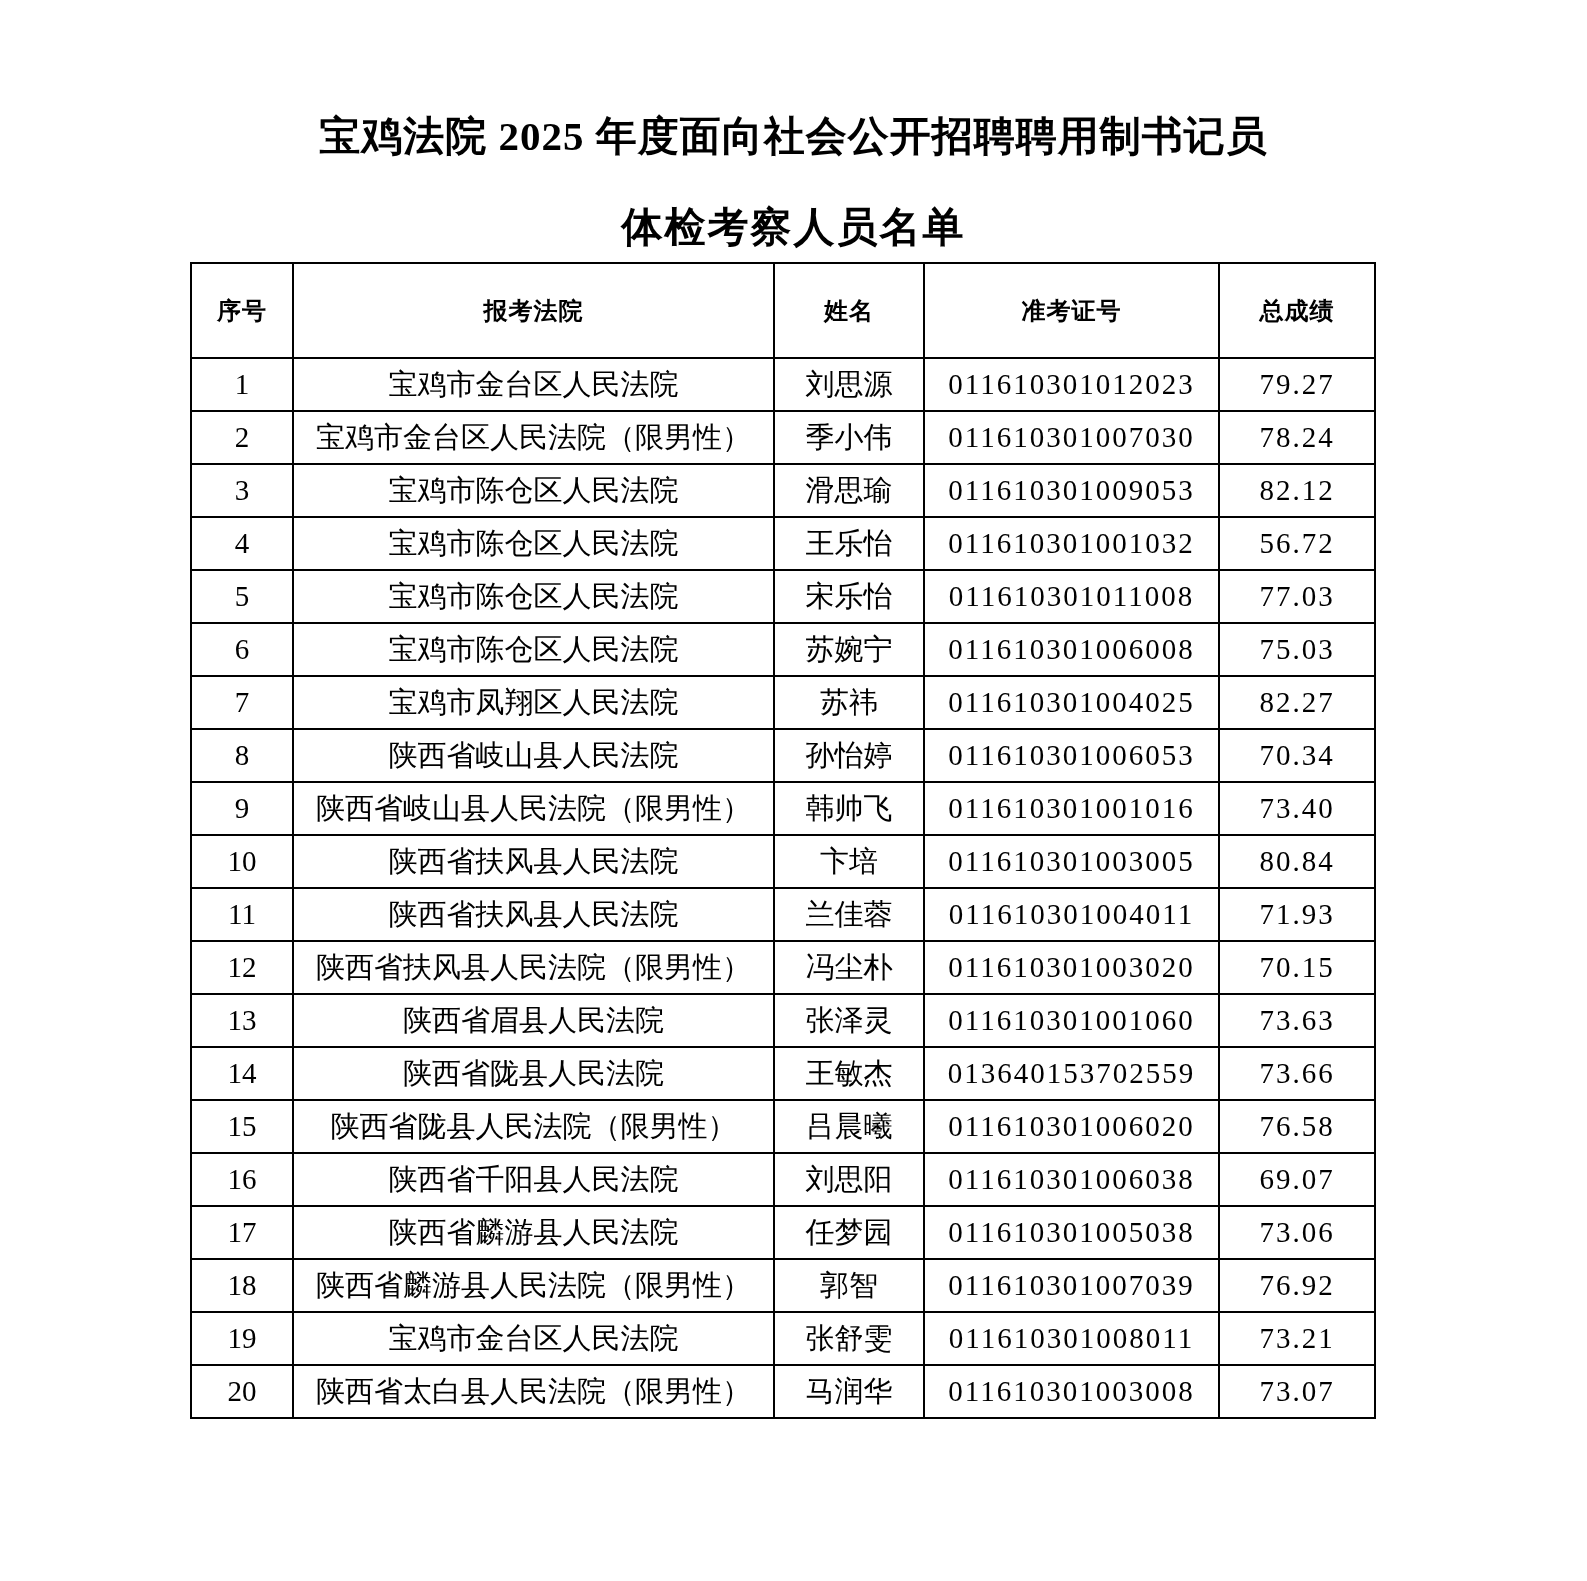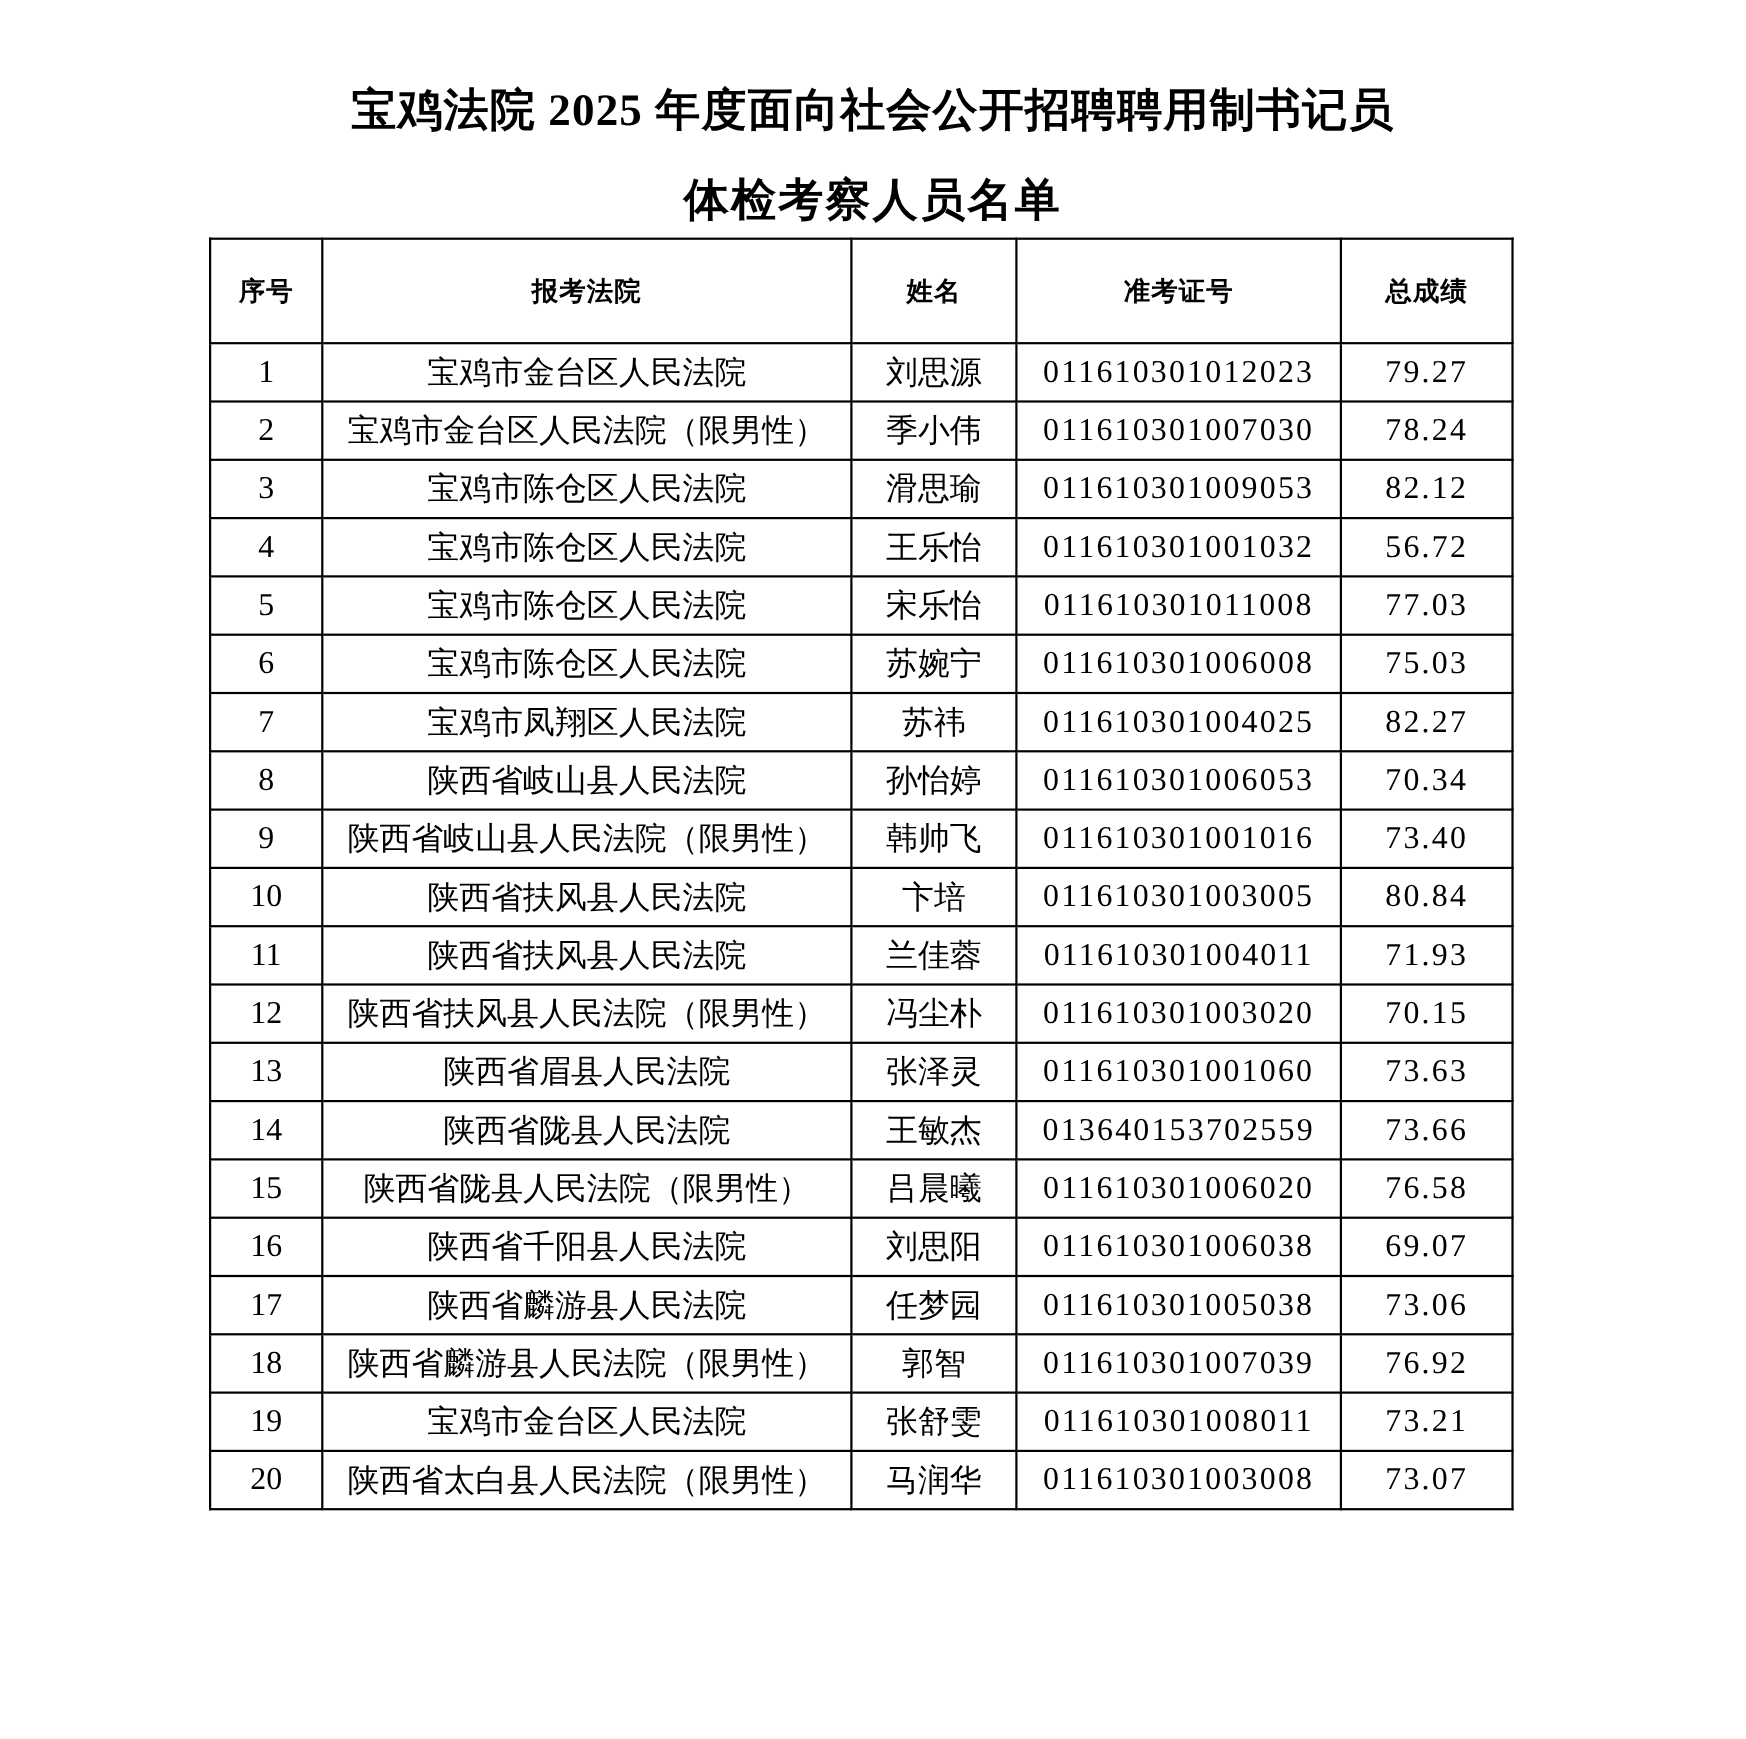--- a/index.html
+++ b/index.html
@@ -16,27 +16,27 @@
     height: 1581px;
     background: #ffffff;
     overflow: hidden;
   }
   .doc-title {
     text-align: center;
     font-weight: bold;
     color: #000000;
   }
   .title-line1 {
-    padding-top: 76px;
+    padding-top: 112px;
     font-size: 41px;
     line-height: 48px;
     letter-spacing: 1px;
   }
   .title-line2 {
-    margin-top: 36px;
+    margin-top: 46px;
     font-size: 41px;
     line-height: 42px;
     letter-spacing: 2px;
   }
   table.roster {
     border-collapse: collapse;
     table-layout: fixed;
     width: 1184px;
     margin: 14px 0 0 190px;
   }

